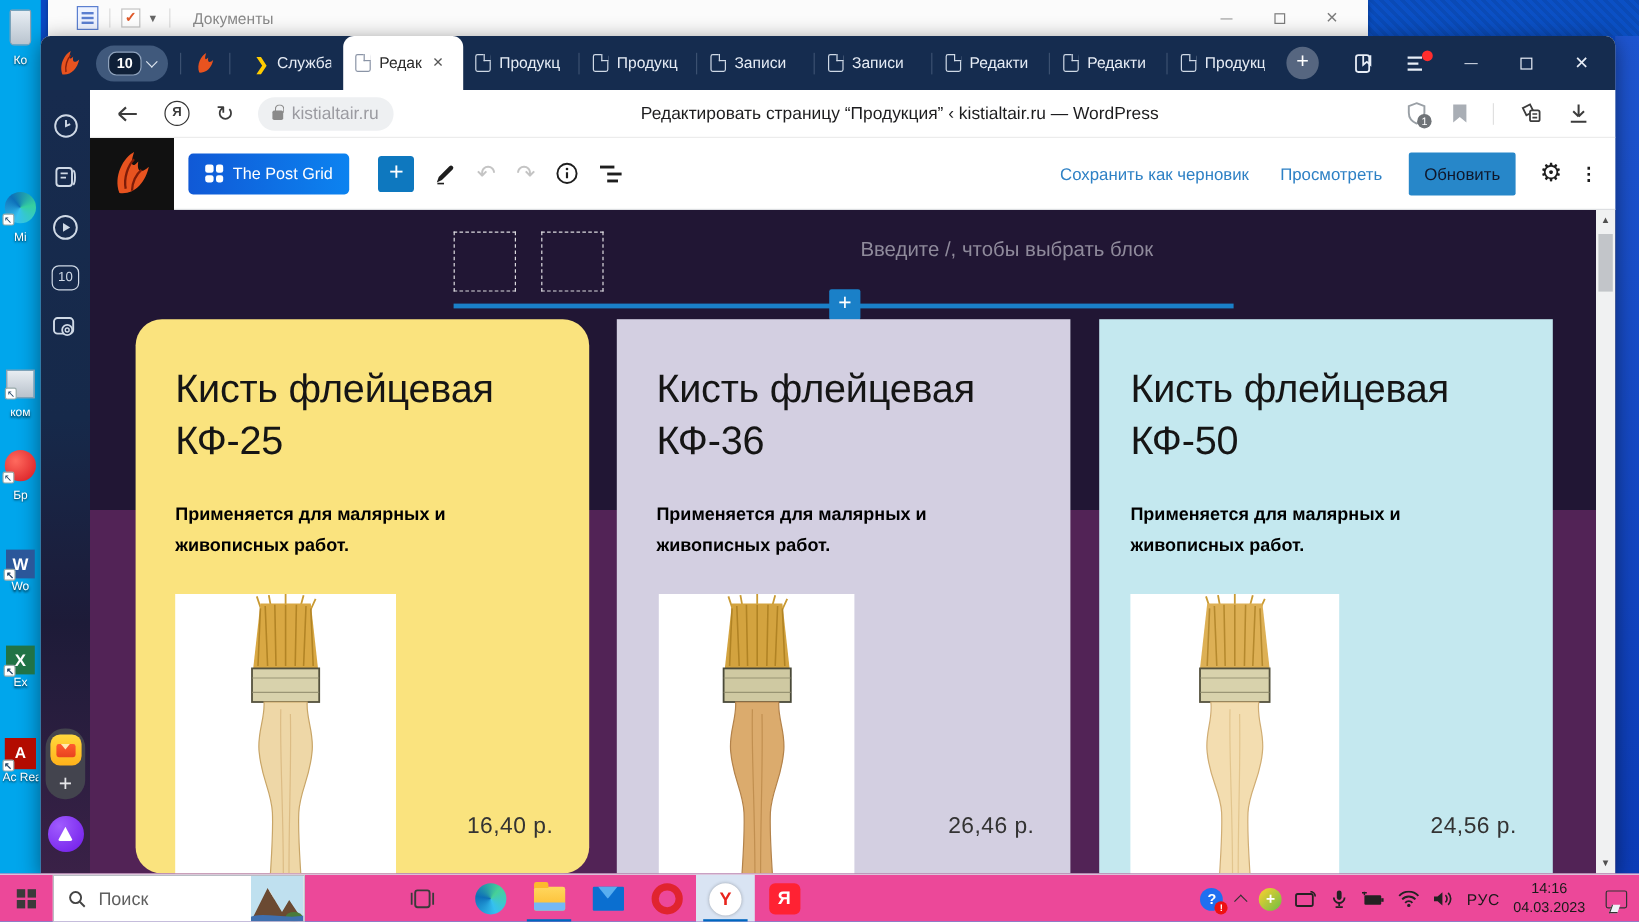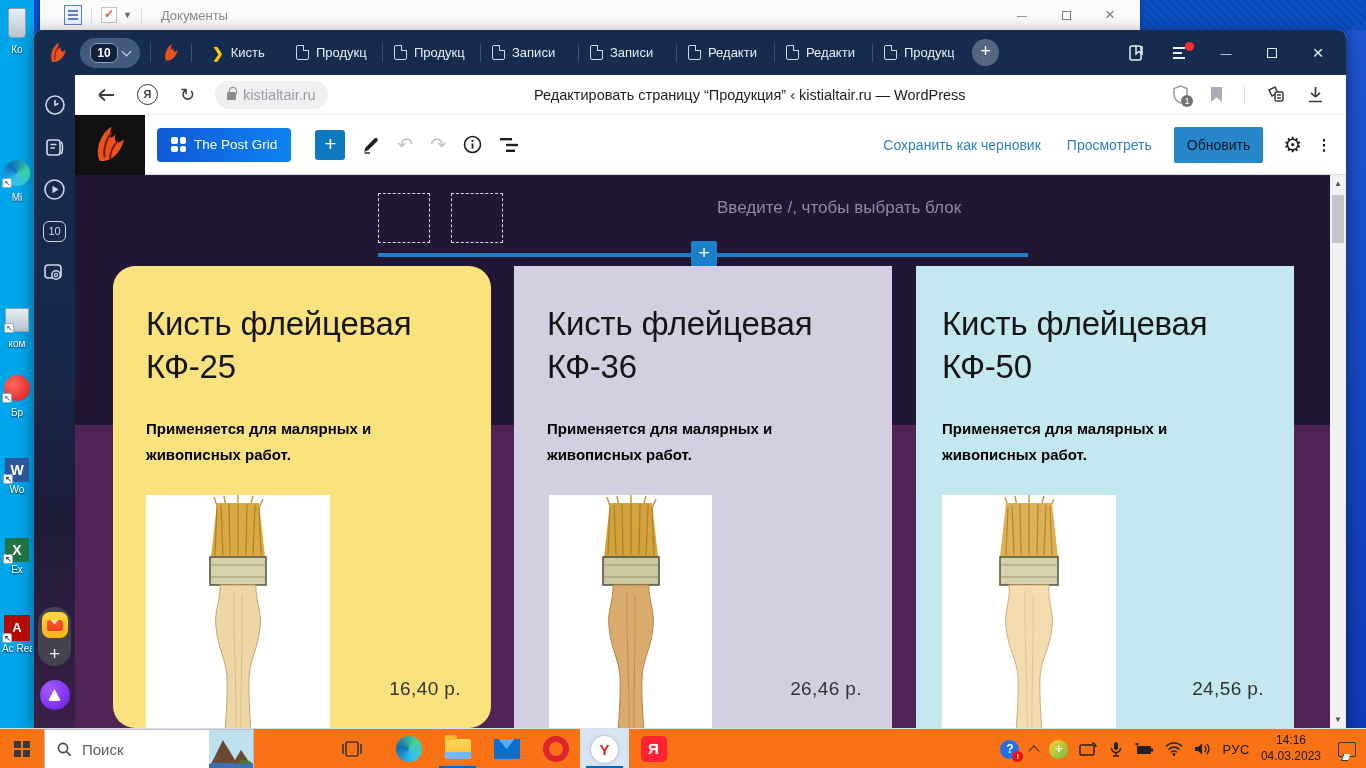--- a/index.html
+++ b/index.html
@@ -156,21 +156,21 @@
   .card3 .p-img{width:174px;}
   .p-price{margin-left:auto;margin-right:30px;margin-top:128px;font-size:19px;color:#333;letter-spacing:.4px;white-space:nowrap;}
 
   
   .scroll{position:absolute;right:0;top:0;width:16px;height:553px;background:#f0f1f2;z-index:6;}
   .scroll .arr{position:absolute;left:0;width:16px;text-align:center;color:#505050;font-size:8px;}
   .arr.up{top:4px;} .arr.down{bottom:4px;}
   .thumb{position:absolute;left:2px;top:20px;width:12px;height:48px;background:#c2c5c9;}
 
   
-  .taskbar{position:absolute;left:0;top:728px;width:1366px;height:40px;background:#f97316;border-top:1px solid #d8dee8;z-index:10;}
+  .taskbar{position:absolute;left:0;top:728px;width:1366px;height:40px;background:#ec4899;border-top:1px solid #d8dee8;z-index:10;}
   .start{position:absolute;left:0;top:0;width:44px;height:40px;display:flex;align-items:center;justify-content:center;}
   .winlogo{width:16px;height:16px;display:grid;grid-template-columns:1fr 1fr;gap:1.5px;}
   .winlogo i{background:#3a3a3a;}
   .searchbox{position:absolute;left:44px;top:0;width:210px;height:40px;background:#fff;border:1px solid #b9bdc4;display:flex;align-items:center;}
   .searchbox .mag{margin-left:12px;}
   .searchbox .ph{margin-left:10px;color:#5f5f5f;font-size:15px;}
   .sb-img{margin-left:auto;height:38px;width:44px;overflow:hidden;}
   .taskview{position:absolute;left:340px;top:8px;width:24px;height:24px;display:flex;align-items:center;justify-content:center;color:#3a3a3a;}
   .tb-apps{position:absolute;left:384px;top:0;display:flex;}
   .tb-app{width:49px;height:40px;display:flex;align-items:center;justify-content:center;position:relative;}
@@ -265,21 +265,26 @@
       <span class="cnt">10</span>
       <span class="chv"></span>
     </div>
     <span class="ts-sep"></span>
     <svg class="logo-sm" style="width:20px;height:20px" viewBox="0 0 24 24">
         <path d="M6 21 C3 13 8 4 13 1.5 C11 7.5 12 9.5 15 6 C14 11.5 17 11.5 20 8.5 C18.5 16 13 22 6 21Z" fill="#e8531f"></path>
       </svg>
     <span class="ts-sep"></span>
     <div class="tab servicetab" style="width:84px">
       <span class="arrow">❯</span>
-      <span class="tlbl">Кисть</span>
+      <span class="tlbl">Служба</span>
+    </div>
+    <div class="tab active">
+      <span class="pageico"></span>
+      <span class="tlbl">Редак</span>
+      <span class="closex">×</span>
     </div>
     <div class="tab" style="width:95px">
         <span class="pageico"></span>
         <span class="tlbl">Продукц</span>
       </div>
     <span class="ts-sep" style="margin:0 1px"></span>
     <div class="tab" style="width:95px">
         <span class="pageico"></span>
         <span class="tlbl">Продукц</span>
       </div>

